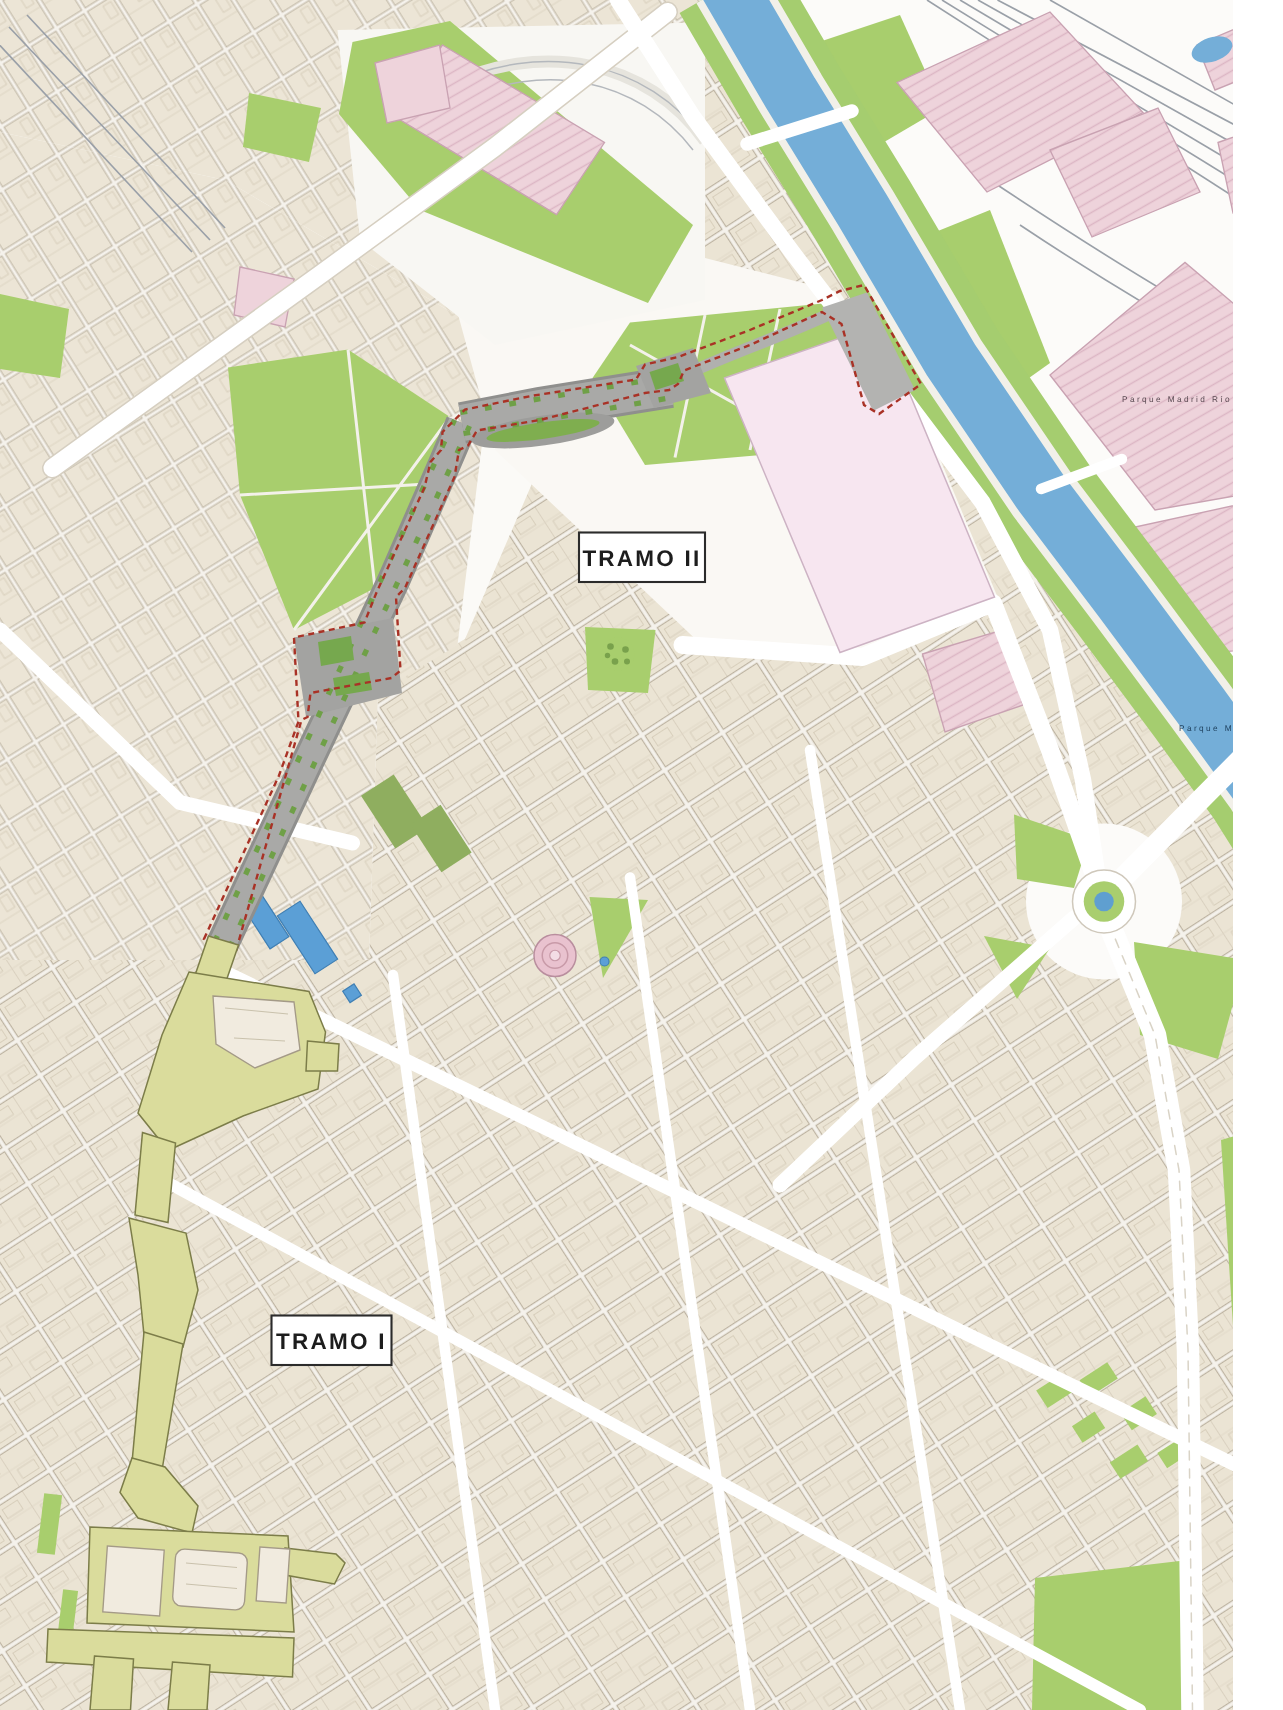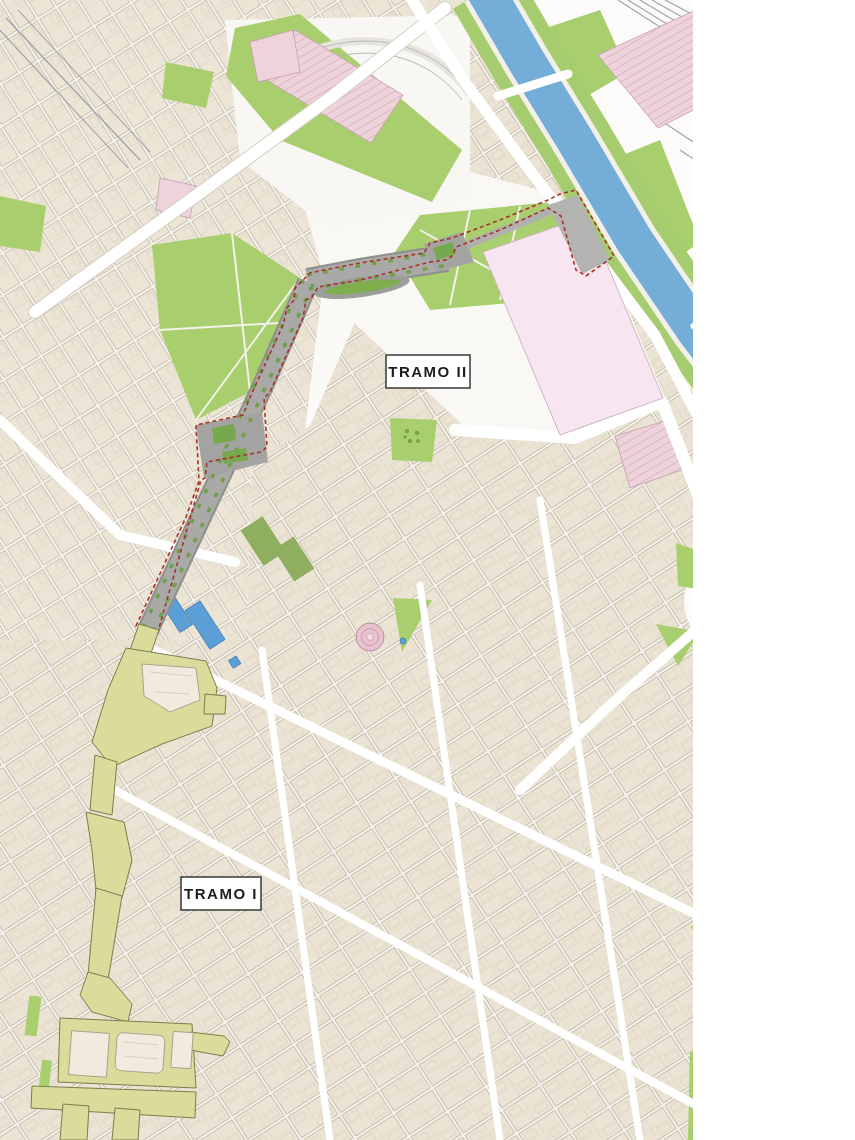--- a/index.html
+++ b/index.html
@@ -1,17 +1,17 @@
 <!DOCTYPE html>
 <html><head>
 <meta charset="utf-8">
 <style>
   html,body{margin:0;padding:0;background:#ffffff;}
   body{font-family:"Liberation Sans", sans-serif;}
-  .stage{position:relative;width:693px;height:1140px;overflow:hidden;background:#c4b5fd;}
+  .stage{position:relative;width:822px;height:1140px;overflow:hidden;background:#c4b5fd;}
   svg{display:block;}
   .section-label{font-family:"Liberation Sans", sans-serif;font-size:15px;font-weight:600;letter-spacing:1.5px;fill:#1d1d1d;}
   .place-label{font-family:"Liberation Sans", sans-serif;font-size:5.5px;letter-spacing:1.6px;}
   .place-label.on-pink{fill:#5a4a52;}
   .place-label.on-river{fill:#1d3f5c;}
 </style>
 </head>
 <body>
 
 <div class="stage">

